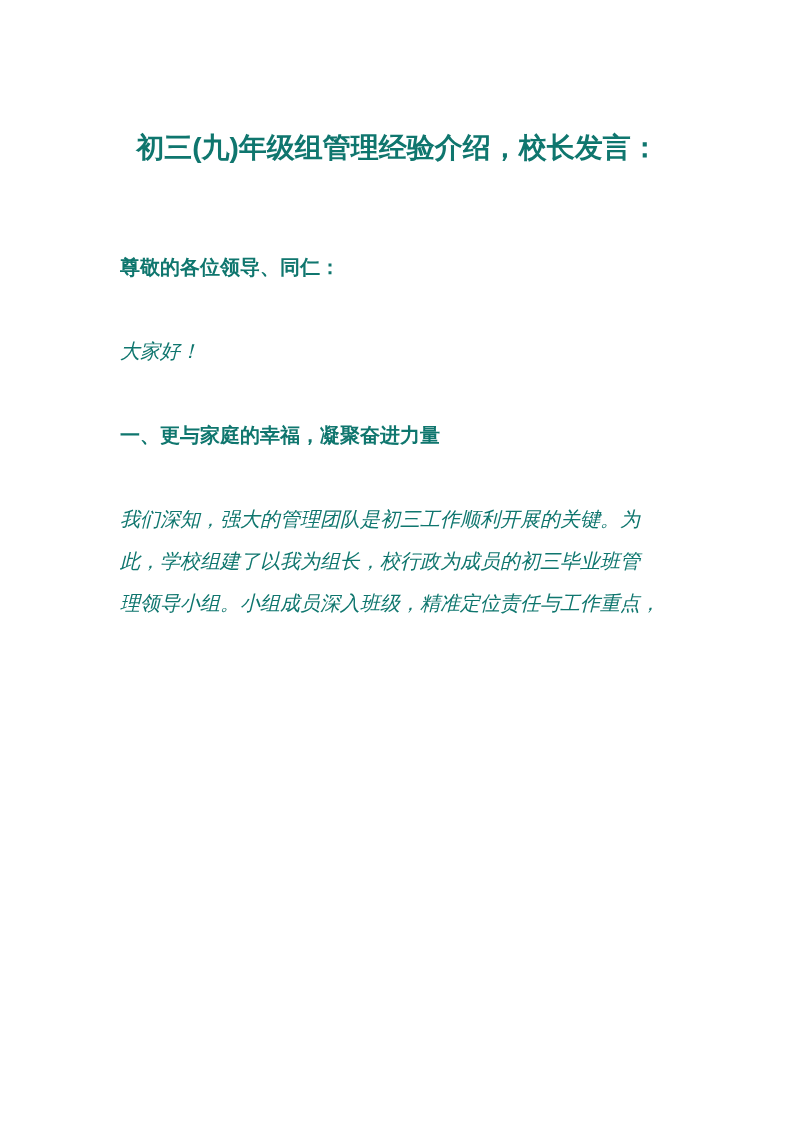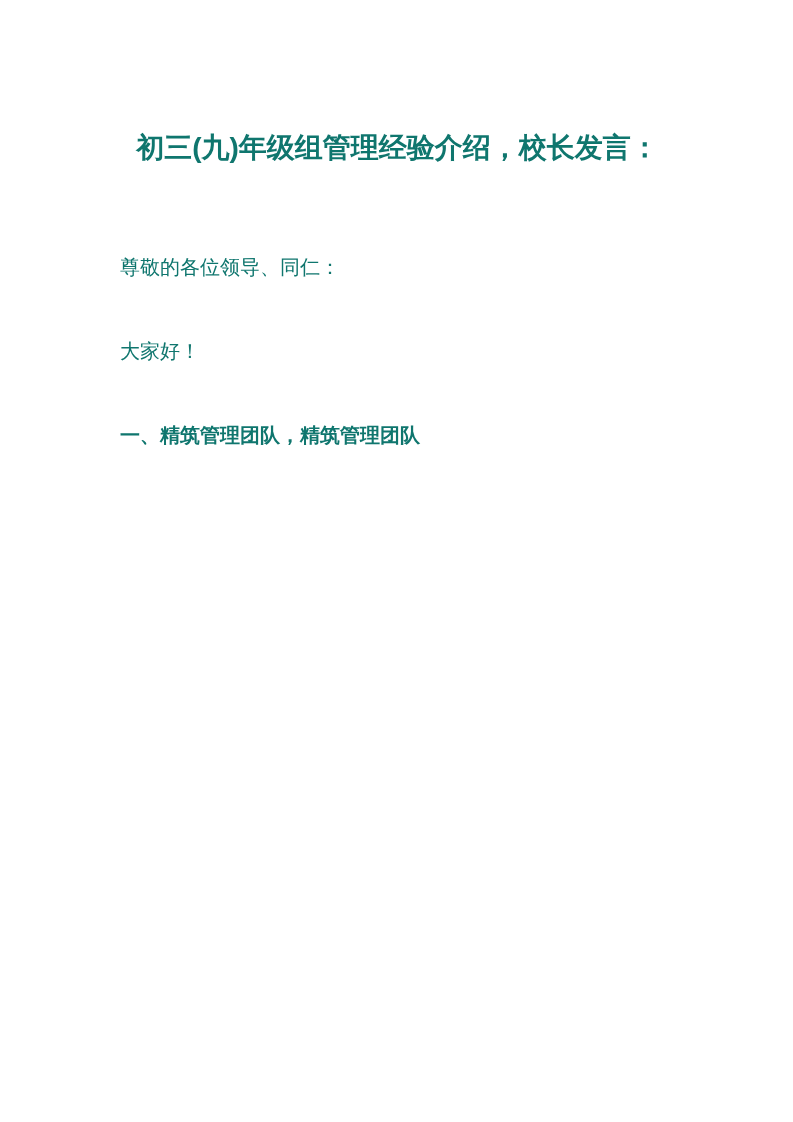--- a/index.html
+++ b/index.html
@@ -24,22 +24,22 @@
     letter-spacing: 0px;
   }
   .title-line2 { margin-top: 56px; }
   .body-text {
     font-size: 20px;
     line-height: 42px;
     margin: 0;
     white-space: pre-line;
     font-weight: normal;
   }
-  .salutation { margin-top: 76px; }
-  .block { margin-top: 42px; }
+  .salutation { margin-top: 76px; font-weight: bold; }
+  .block { margin-top: 42px; font-style: italic; }
   .section-heading {
     font-size: 20px;
     font-weight: bold;
     line-height: 42px;
     margin: 42px 0 0 0;
     white-space: pre-line;
   }
 </style>
 </head>
 <body>
@@ -48,17 +48,20 @@
   <div class="doc">
 
     <h1 class="title">初三(九)年级组管理经验介绍，校长发言：</h1>
 
 
     <p class="body-text salutation">尊敬的各位领导、同仁：</p>
 
     <p class="body-text block">大家好！</p>
 
 
-    <h2 class="section-heading">一、精筑管理团队，精筑管理团队</h2>
+    <h2 class="section-heading">一、更与家庭的幸福，凝聚奋进力量</h2>
 
+    <p class="body-text block">我们深知，强大的管理团队是初三工作顺利开展的关键。为
+此，学校组建了以我为组长，校行政为成员的初三毕业班管
+理领导小组。小组成员深入班级，精准定位责任与工作重点，</p>
 
   </div>
 </div>
 
 </body></html>

